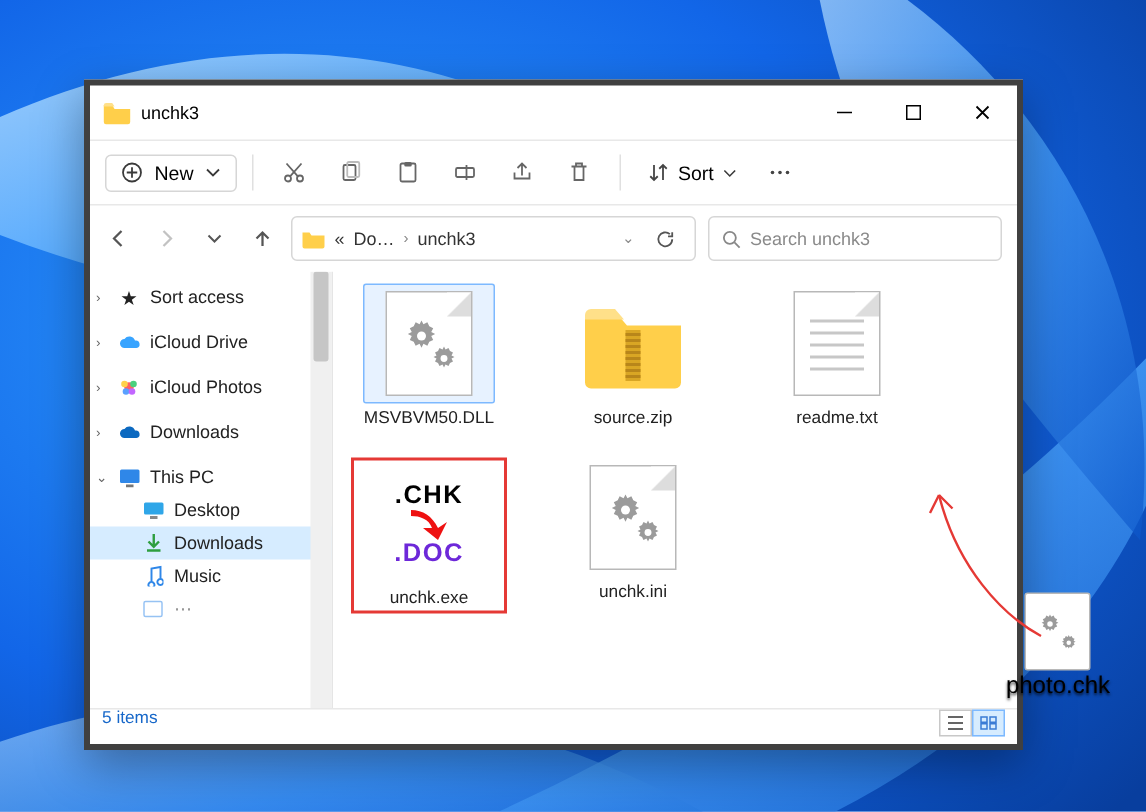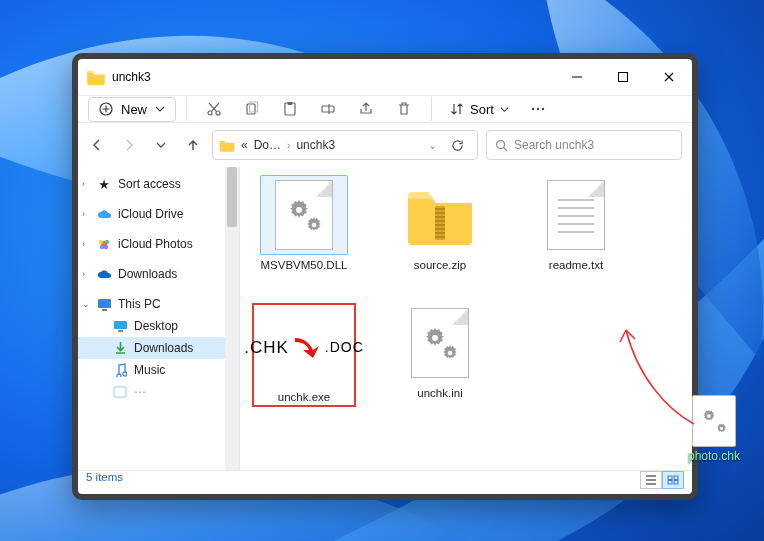--- a/index.html
+++ b/index.html
@@ -1,32 +1,32 @@
 <!DOCTYPE html>
 <html><head>
 <meta charset="utf-8">
 <style>
   * { box-sizing: border-box; margin: 0; padding: 0; font-family: "Segoe UI", Arial, sans-serif; }
   body { width: 764px; height: 541px; overflow: hidden; position: relative; background: #0a5fd9; }
   .wallpaper { position: absolute; inset: 0; }
   .window {
-    position: absolute; left: 72px; top: 53px; width: 626px; height: 447px;
-    background: #ffffff; border: 6px solid #404040; border-radius: 10px;
+    position: absolute; left: 56px; top: 53px; width: 626px; height: 447px;
+    background: #ffffff; border: 4px solid #404040; border-radius: 0;
     box-shadow: 0 10px 30px rgba(0,0,0,0.35);
     display: flex; flex-direction: column;
   }
   
   .titlebar { display: flex; align-items: center; height: 36px; padding-left: 8px; }
   .titlebar .folder-glyph { width: 20px; height: 16px; margin-right: 6px; }
   .titlebar .title { font-size: 12px; color: #000; }
   .win-controls { margin-left: auto; display: flex; }
   .win-btn { width: 46px; height: 36px; display: flex; align-items: center; justify-content: center; background: transparent; border: none; }
   .win-btn svg { width: 12px; height: 12px; }
   
-  .toolbar { display: flex; align-items: center; height: 28px; border-top: 1px solid #e8e8e8; border-bottom: 1px solid #e8e8e8; padding: 0 10px; gap: 4px; }
+  .toolbar { display: flex; align-items: center; height: 44px; border-top: 1px solid #e8e8e8; border-bottom: 1px solid #e8e8e8; padding: 0 10px; gap: 4px; }
   .new-btn { display: flex; align-items: center; gap: 8px; padding: 4px 10px; border: 1px solid #d6d6d6; border-radius: 4px; background: #fff; font-size: 13px; }
   .tb-sep { width: 1px; height: 24px; background: #e0e0e0; margin: 0 6px; }
   .tb-icon { width: 34px; height: 30px; display: flex; align-items: center; justify-content: center; color: #5a5a5a; background: transparent; border: none; }
   .sort-btn { display: flex; align-items: center; gap: 6px; padding: 4px 8px; background: transparent; border: none; font-size: 13px; }
   
   .addr-row { display: flex; align-items: center; height: 44px; padding: 0 10px; gap: 8px; }
   .nav-arrows { display: flex; gap: 14px; align-items: center; margin-right: 2px; }
   .nav-btn { width: 18px; height: 18px; display: flex; align-items: center; justify-content: center; background: transparent; border: none; color: #5a5a5a; }
   .nav-btn.disabled { color: #c2c2c2; }
   .addrbar { flex: 1; display: flex; align-items: center; height: 30px; border: 1px solid #d6d6d6; border-radius: 4px; padding: 0 6px; gap: 6px; font-size: 12px; color: #333; }
@@ -40,37 +40,37 @@
   .navpane-scroll .thumb { position: absolute; top: 0; left: 2px; right: 2px; height: 60px; background: #c6c6c6; border-radius: 2px; }
   .nav-item { display: flex; align-items: center; gap: 6px; padding: 3px 6px 3px 18px; font-size: 12px; color: #222; white-space: nowrap; }
   .nav-item.child { padding-left: 34px; }
   .nav-item.sel { background: #d6ecff; }
   .nav-item .caret { position: absolute; left: 4px; font-size: 9px; color: #666; }
   .nav-item-wrap { position: relative; }
   .nav-spacer { height: 8px; }
   .nav-icon { width: 16px; height: 16px; display: inline-flex; align-items: center; justify-content: center; font-size: 13px; }
   
   .files { flex: 1; padding: 8px 12px; position: relative; }
-  .file-grid { display: flex; flex-wrap: wrap; gap: 32px 32px; align-content: flex-start; }
+  .file-grid { display: flex; flex-wrap: wrap; gap: 20px 32px; align-content: flex-start; }
   .file-item { width: 104px; display: flex; flex-direction: column; align-items: center; gap: 4px; }
   .file-thumb { width: 88px; height: 80px; display: flex; align-items: center; justify-content: center; }
   .file-item.selected .file-thumb { border: 1px solid #7db9ff; background: #e7f2ff; border-radius: 2px; }
   .file-item.highlight { border: 2px solid #e53935; padding: 2px; }
   .file-label { font-size: 11.5px; text-align: center; color: #222; word-break: break-word; max-width: 100%; }
   
   .statusbar { height: 24px; border-top: 1px solid #e8e8e8; display: flex; padding: 0 8px; font-size: 11.5px; color: #1667c9; }
   .view-toggle { margin-left: auto; display: flex; gap: 0; }
   .view-btn { width: 22px; height: 18px; border: 1px solid #c8c8c8; display: flex; align-items: center; justify-content: center; background: #fff; }
   .view-btn.active { background: #d6ecff; border-color: #7db9ff; }
   
   .desk-icon { position: absolute; right: 24px; top: 395px; display: flex; flex-direction: column; align-items: center; gap: 2px; }
   .desk-icon .paper { width: 44px; height: 52px; background: #fff; border: 1px solid #b8b8b8; border-radius: 2px; position: relative; }
   .desk-icon .gear1 { position: absolute; left: 8px; top: 12px; }
   .desk-icon .gear2 { position: absolute; left: 22px; top: 26px; }
-  .desk-label { color: #86efac; font-size: 12px; text-shadow: 0 1px 2px rgba(0,0,0,.8); }
+  .desk-label { color: #000000; font-size: 16px; text-shadow: 0 1px 2px rgba(0,0,0,.8); }
   
   .annot-arrow { position: absolute; left: 608px; top: 322px; width: 92px; height: 110px; pointer-events: none; }
   
   .gear { fill: #9b9b9b; }
 </style>
 </head>
 <body>
 
 <svg class="wallpaper" viewBox="0 0 764 541" preserveAspectRatio="none">
   <defs>
@@ -378,26 +378,26 @@
                 <div style="position:absolute;left:10px;right:10px;top:26px;height:2px;background:#c7c7c7"></div>
                 <div style="position:absolute;left:10px;right:10px;top:34px;height:2px;background:#c7c7c7"></div>
                 <div style="position:absolute;left:10px;right:10px;top:42px;height:2px;background:#c7c7c7"></div>
                 <div style="position:absolute;left:10px;right:10px;top:50px;height:2px;background:#c7c7c7"></div>
     </div>
             </div>
     <div class="file-label">readme.txt</div>
           </div>
           <div class="file-item highlight">
     <div class="file-thumb">
-              <div style="display:flex;flex-direction:row;align-items:center;justify-content:flex-end;font-family:Arial;font-weight:400;line-height:1">
+              <div style="display:flex;flex-direction:column;align-items:center;justify-content:flex-end;font-family:Arial;font-weight:700;line-height:1">
       <span style="color:#000;font-size:17px;letter-spacing:1px">.CHK</span>
       <svg width="36" height="22" viewBox="0 0 36 22">
                   <path d="M6 2 C 14 2, 20 6, 24 14 L30 10 L24 22 L14 14 L20 14 C 18 8, 12 6, 6 6 Z" fill="#e11"></path>
                 </svg>
-      <span style="color:#000000;font-size:14px;letter-spacing:1px">.DOC</span>
+      <span style="color:#6d28d9;font-size:17px;letter-spacing:1px">.DOC</span>
     </div>
             </div>
     <div class="file-label">unchk.exe</div>
           </div>
           <div class="file-item">
     <div class="file-thumb">
               <div style="position:relative;width:58px;height:70px;background:#fff;border:1px solid #b8b8b8;">
       <div style="position:absolute;right:0;top:0;width:16px;height:16px;background:linear-gradient(135deg,#fff 48%,#ddd 52%);"></div>
       <div style="position:absolute;left:10px;top:16px"><svg width="26" height="26" viewBox="0 0 20 20">
                     <path class="gear" d="M10 2 l1 2 2-1 1 2 2 1-1 2 2 1-2 1 1 2-2 1-1 2-2-1-1 2-1-2-2 1-1-2-2-1 1-2-2-1 2-1-1-2 2-1 1-2 2 1Z"></path>

